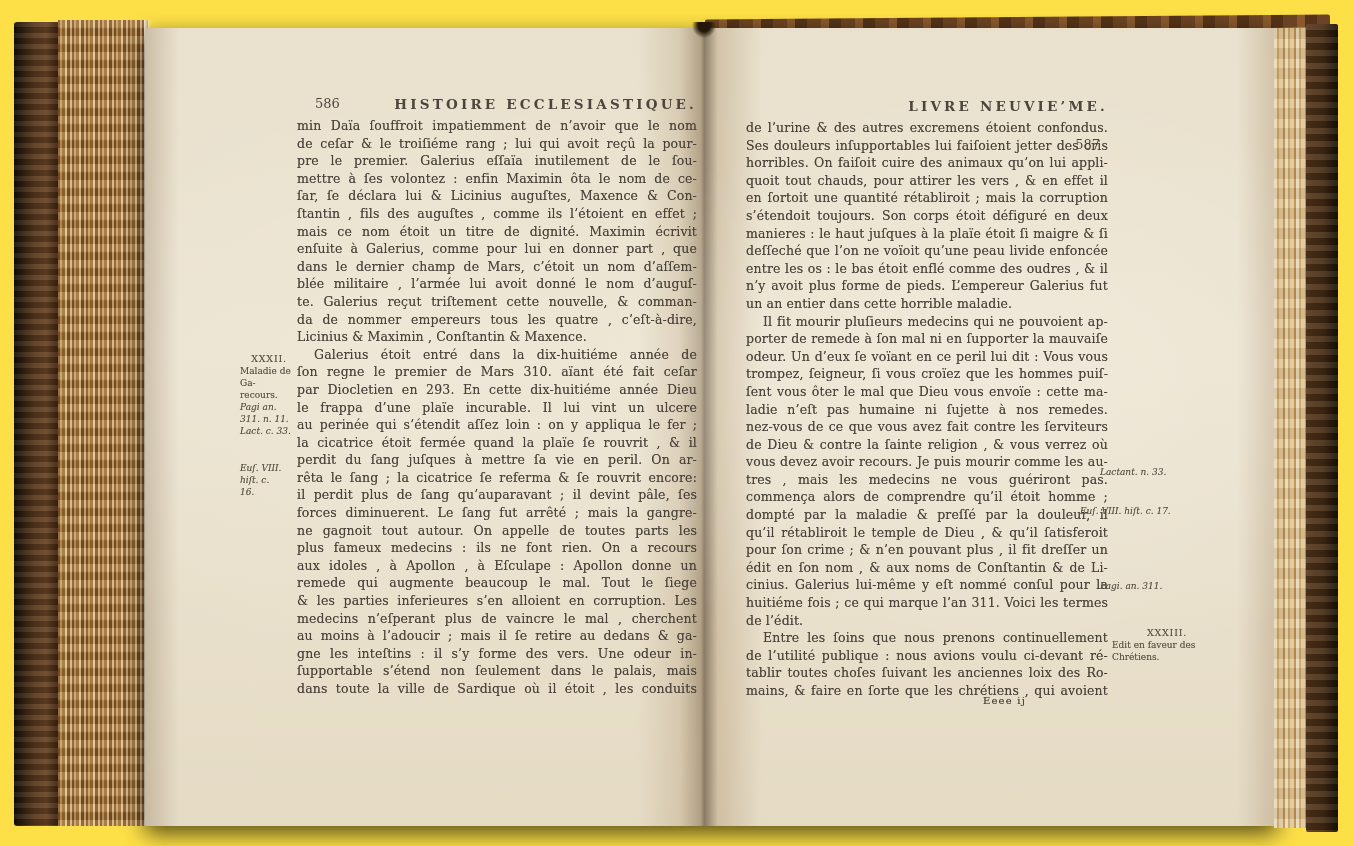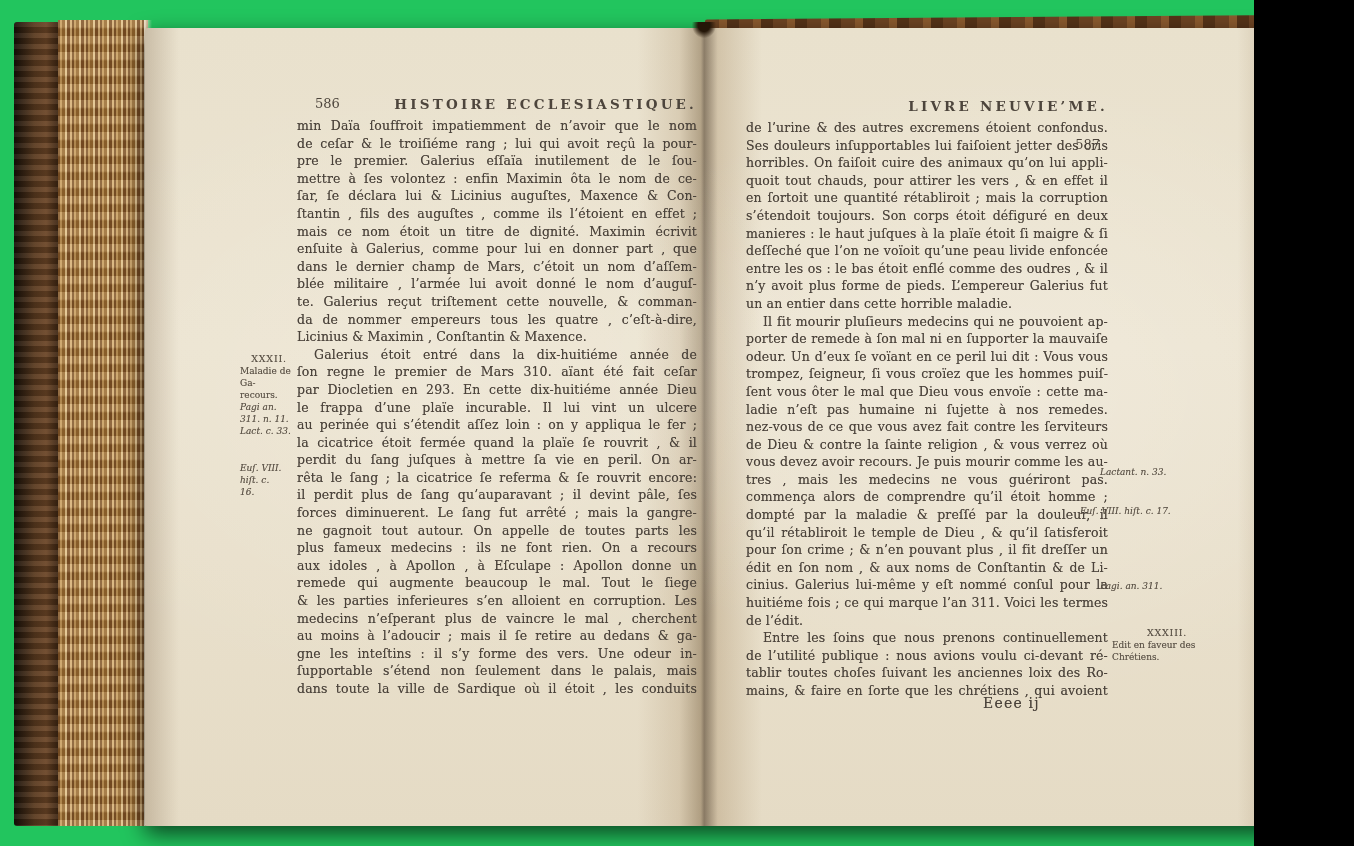--- a/index.html
+++ b/index.html
@@ -1,16 +1,16 @@
 <!DOCTYPE html>
 <html><head>
 <meta charset="utf-8">
 <style>
   html,body{margin:0;padding:0;background:#000;}
-  .photo{position:relative;width:1254px;height:846px;background:#22c55e;overflow:hidden;
+  .photo{position:relative;width:1354px;height:846px;background:#fde047;overflow:hidden;
          font-family:"DejaVu Serif","Liberation Serif",serif;}
   
   .board-left{position:absolute;left:14px;top:22px;width:46px;height:804px;border-radius:3px;
     background:
       repeating-linear-gradient(180deg,rgba(255,255,255,.06) 0 5px,rgba(0,0,0,.18) 5px 11px),
       linear-gradient(90deg,#171009,#5a3a1f 45%,#6b4526 70%,#35200f);}
   .fe-left{position:absolute;left:58px;top:20px;width:90px;height:806px;
     background:
       repeating-linear-gradient(180deg,rgba(255,246,220,.16) 0 7px,rgba(60,35,12,.16) 9px 16px),
       repeating-linear-gradient(90deg,#7e5327 0 2px,#c59a5c 2px 4px,#96682f 4px 7px,#e0c08a 7px 9px,#7c4f24 9px 12px,#d4ad74 12px 14px);}
@@ -57,21 +57,21 @@
   .mnote{position:absolute;color:#5a5146;}
   .nl{font-size:9px;line-height:12px;font-style:italic;text-shadow:0 0 .4px rgba(90,81,70,.5);}
   .nl.c{font-style:normal;text-align:center;font-size:9.5px;letter-spacing:.8px;}
   .nl.r{font-style:normal;}
   .n-l1{left:240px;top:353px;width:58px;}
   .n-l2{left:240px;top:462px;width:58px;}
   .n-r1{left:1100px;top:466px;width:112px;}
   .n-r2{left:1080px;top:505px;width:112px;}
   .n-r3{left:1100px;top:580px;width:112px;}
   .n-r4{left:1112px;top:627px;width:110px;}
-  .sig{position:absolute;left:983px;top:695px;font-size:14px;letter-spacing:1.2px;
+  .sig{position:absolute;left:983px;top:695px;font-size:10px;letter-spacing:1.2px;
        color:#4a423a;text-shadow:0 0 .5px rgba(74,66,58,.55);}
 </style>
 </head>
 <body>
 
 <div class="photo">
   <div class="board-left"></div>
   <div class="fe-left"></div>
   <div class="board-top"></div>
   <div class="pages"></div>

